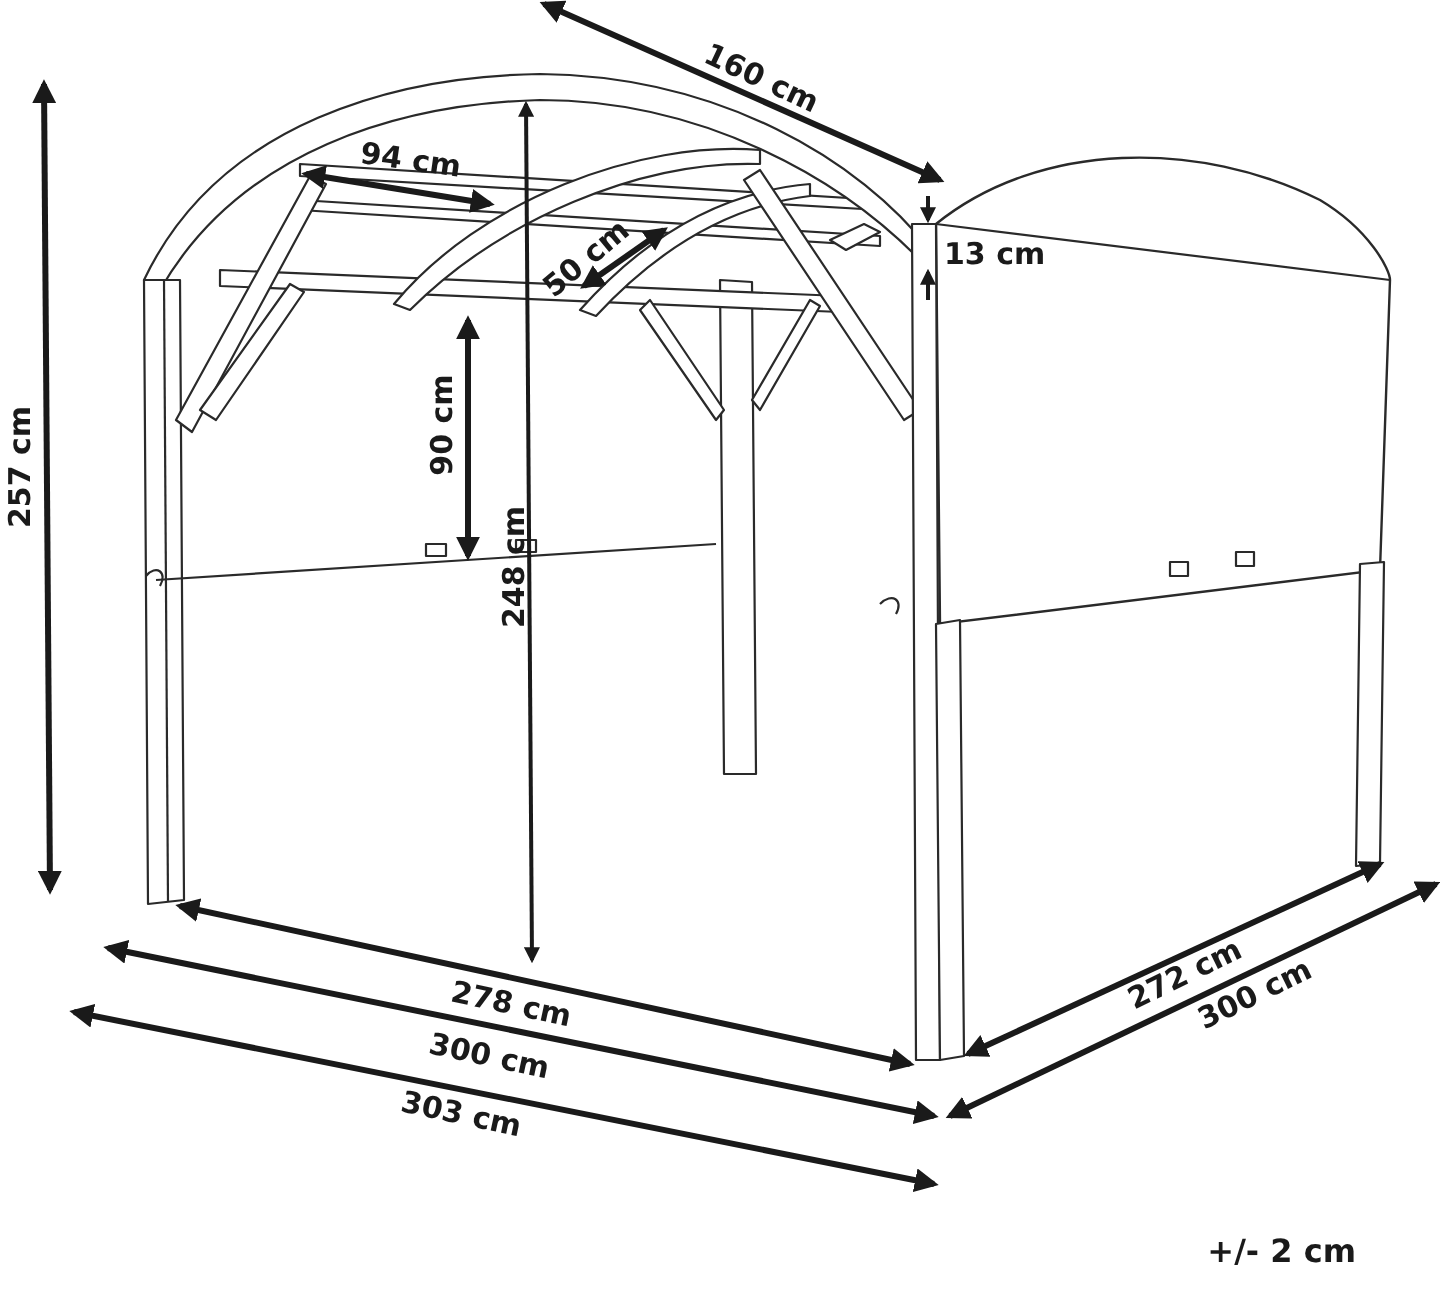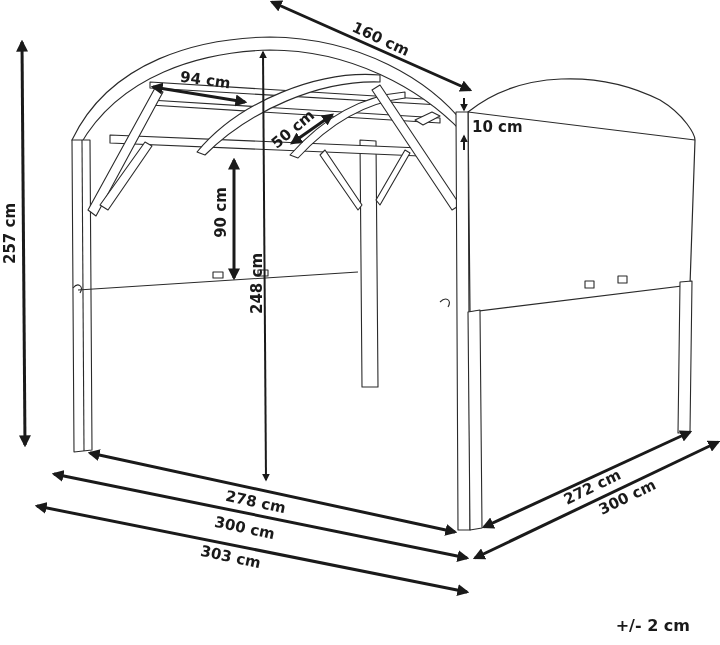--- a/index.html
+++ b/index.html
@@ -1,19 +1,19 @@
 <!DOCTYPE html>
 <html><head>
   <meta charset="utf-8">
   <style>
     html, body { margin: 0; padding: 0; background: #ffffff; }
     body { width: 720px; height: 645px; position: relative; overflow: hidden; font-family: "DejaVu Sans", sans-serif; }
     #diagram { position: absolute; left: 0; top: 0; width: 720px; height: 645px; }
     .dim-label { position: absolute; font-family: "DejaVu Sans", sans-serif; font-weight: bold; font-size: 15px; color: #1a1a1a; white-space: nowrap; transform-origin: center center; line-height: 1; }
-    .tolerance { position: absolute; right: 30px; bottom: 10px; font-family: "DejaVu Sans", sans-serif; font-weight: bold; font-size: 16px; color: #1a1a1a; }
+    .tolerance { position: absolute; right: 42px; bottom: 10px; font-family: "DejaVu Sans", sans-serif; font-weight: bold; font-size: 16px; color: #1a1a1a; }
     .frame { fill: #ffffff; stroke: #2a2a2a; stroke-width: 1.1; stroke-linejoin: round; }
     .thin { fill: none; stroke: #2a2a2a; stroke-width: 1.1; }
     .canopy { fill: #ffffff; stroke: #2a2a2a; stroke-width: 1.2; }
     .dim { fill: none; stroke: #1a1a1a; stroke-width: 3; }
     .dim-thin { fill: none; stroke: #1a1a1a; stroke-width: 2; }
   </style>
 </head>
 <body>
 
 <svg id="diagram" viewBox="0 0 720 645" xmlns="http://www.w3.org/2000/svg">
@@ -102,20 +102,20 @@
     <line class="dim" x1="475" y1="558" x2="718" y2="442" marker-start="url(#arr)" marker-end="url(#arr)"></line>
   </g>
 </svg>
 
 <span class="dim-label" style="left:-20px; top:226px; transform:rotate(-90deg);">257 cm</span>
 <span class="dim-label" style="left:227px; top:276px; transform:rotate(-90deg);">248 cm</span>
 <span class="dim-label" style="left:196px; top:205px; transform:rotate(-90deg);">90 cm</span>
 <span class="dim-label" style="left:350px; top:32px; transform:rotate(25deg);">160 cm</span>
 <span class="dim-label" style="left:180px; top:73px; transform:rotate(8deg);">94 cm</span>
 <span class="dim-label" style="left:268px; top:122px; transform:rotate(-40deg);">50 cm</span>
-<span class="dim-label" style="left:472px; top:120px;">10 cm</span>
+<span class="dim-label" style="left:472px; top:120px;">13 cm</span>
 <span class="dim-label" style="left:225px; top:495px; transform:rotate(12deg);">278 cm</span>
 <span class="dim-label" style="left:214px; top:521px; transform:rotate(12deg);">300 cm</span>
 <span class="dim-label" style="left:200px; top:550px; transform:rotate(12deg);">303 cm</span>
 <span class="dim-label" style="left:562px; top:480px; transform:rotate(-26deg);">272 cm</span>
 <span class="dim-label" style="left:597px; top:490px; transform:rotate(-26deg);">300 cm</span>
 
 <span class="tolerance">+/- 2 cm</span>
 
 </body></html>

